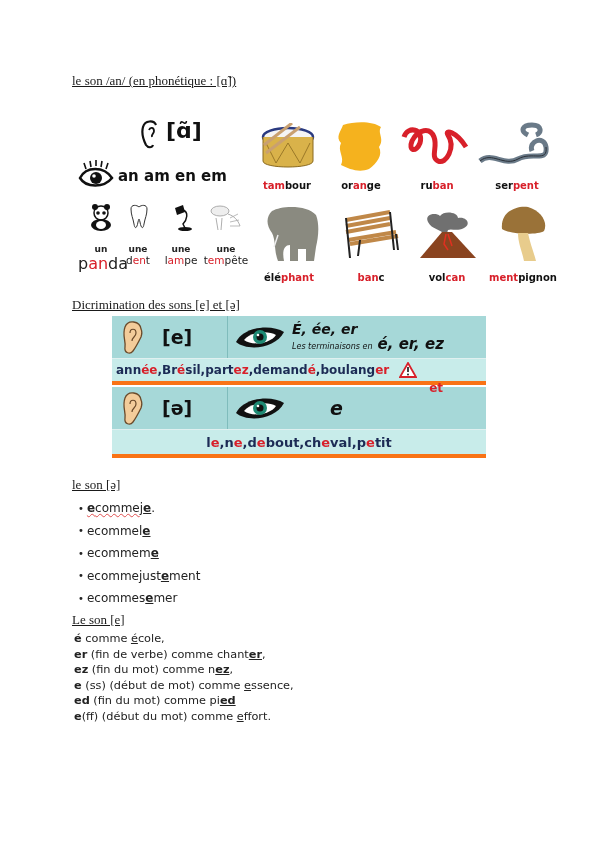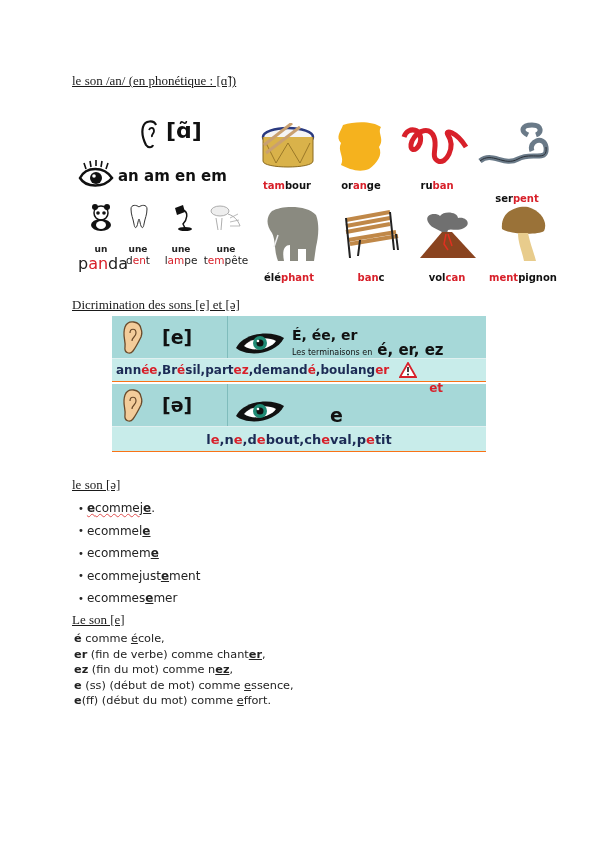--- a/index.html
+++ b/index.html
@@ -13,24 +13,24 @@
       text-decoration: underline; color: #1a1a1a; white-space: nowrap;
     }
     .red { color: #d8202a; margin-top: 35px; }
     .word-label { font-family: "DejaVu Sans", sans-serif; font-weight: bold; font-size: 9px; text-align: center; color: #222; }
     .art-label { font-family: "DejaVu Sans", sans-serif; font-weight: bold; font-size: 10px; text-align: center; color: #111; line-height: 11px; }
     .pic { position: absolute; }
     
     .ph-table { position: absolute; left: 112px; top: 316px; width: 374px; }
     .ph-row-top { display: flex; height: 42px; background: #a6d8d8; border-bottom: 1px solid #e0f0f0; }
     .ph-cell-left { width: 116px; border-right: 1px solid #7fbcbc; display: flex; align-items: center; padding-left: 8px; box-sizing: border-box; }
-    .ph-cell-right { flex: 1; display: flex; align-items: flex-end; padding-left: 6px; position: relative; }
+    .ph-cell-right { flex: 1; display: flex; align-items: center; padding-left: 6px; position: relative; font-style: italic; }
     .ph-sym { font-family: "DejaVu Sans", sans-serif; font-weight: bold; font-size: 19px; margin-left: 16px; color: #111; }
     .ph-row-ex { height: 22px; background: #c8ecea; display: flex; align-items: center; padding-left: 4px;
-      font-family: "DejaVu Sans", sans-serif; font-weight: bold; font-size: 12px; color: #1c2b55; white-space: nowrap; border-bottom: 1px solid #f97316; }
+      font-family: "DejaVu Sans", sans-serif; font-weight: bold; font-size: 12px; color: #1c2b55; white-space: nowrap; border-bottom: 4px solid #f97316; }
     .ph-row-ex.center { justify-content: center; padding-left: 0; font-size: 13px; }
     .bullet-list { position: absolute; left: 78px; top: 497px; font-family: "DejaVu Sans", sans-serif; font-size: 12px; color: #222; }
     .bullet-list .li { height: 22.5px; display: flex; align-items: center; white-space: nowrap; }
     .bullet-list .dot { font-size: 10px; margin-right: 3px; }
     .u { text-decoration: underline; font-weight: bold; }
     .b { font-weight: bold; }
     .spell { text-decoration: underline wavy #e05050; text-decoration-thickness: 1px; }
     .e-list { position: absolute; left: 74px; top: 631px; font-family: "DejaVu Sans", sans-serif; font-size: 11.3px; line-height: 15.6px; color: #222; width: 400px; }
     .e-list div { white-space: nowrap; }
   </style>
@@ -140,21 +140,21 @@
   </svg>
 
   <svg class="pic" style="left:240px; top:90px;" width="52" height="58" viewBox="0 0 52 58">
     <path d="M4 24 C2 6 20 0 30 2 C44 6 50 18 46 26 C40 30 14 30 4 24 Z" fill="#9a7238"></path>
     <path d="M20 28 L30 28 C32 38 36 48 38 56 L26 56 C24 46 20 38 20 28 Z" fill="#e8cc8c"></path>
   </svg>
 
   <div class="abs art-label" style="left:-4px; top:65px; width:66px;"><span class="red">tam</span><span>bour</span></div>
   <div class="abs art-label" style="left:70px; top:65px; width:66px;"><span>or</span><span class="red">an</span><span>ge</span></div>
   <div class="abs art-label" style="left:146px; top:65px; width:66px;"><span>ru</span><span class="red">ban</span></div>
-  <div class="abs art-label" style="left:224px; top:78px; width:70px;"><span>ser</span><span class="red">pent</span></div>
+  <div class="abs art-label" style="left:224px; top:65px; width:70px;"><span>ser</span><span class="red">pent</span></div>
 
   <div class="abs art-label" style="left:-2px; top:157px; width:66px;"><span>élé</span><span class="red">phant</span></div>
   <div class="abs art-label" style="left:80px; top:157px; width:66px;"><span class="red">ban</span><span>c</span></div>
   <div class="abs art-label" style="left:156px; top:157px; width:66px;"><span>vol</span><span class="red">can</span></div>
   <div class="abs art-label" style="left:226px; top:157px; width:78px;"><span class="red">ment</span><span>pignon</span></div>
 </div>
 
 <div class="abs heading" style="left:72px; top:297px;">Dicrimination des sons [e] et [ə]</div>
 
 <div class="ph-table">
@@ -268,14 +268,15 @@
       <span>mer</span>
     </div>
 </div>
 
 <div class="abs heading" style="left:72px; top:612px;">Le son [e]</div>
 <div class="e-list">
   <div><span class="b">é</span><span> comme </span><span></span><span class="u" style="font-weight:normal;">é</span><span>cole,</span></div>
   <div><span class="b">er</span><span> (fin de verbe) comme </span><span>chant</span><span class="u">er</span><span>,</span></div>
   <div><span class="b">ez</span><span> (fin du mot) comme </span><span>n</span><span class="u">ez</span><span>,</span></div>
   <div><span class="b">e</span><span> (ss) (début de mot) comme </span><span class="u" style="font-weight:normal;">e</span><span>ssence,</span></div>
+  <div><span class="b">ed</span><span> (fin du mot) comme </span><span>pi</span><span class="u">ed</span></div>
   <div><span class="b">e</span><span>(ff) (début du mot) comme </span><span class="u" style="font-weight:normal;">e</span><span>ffort.</span></div>
 </div>
 
 </body></html>

